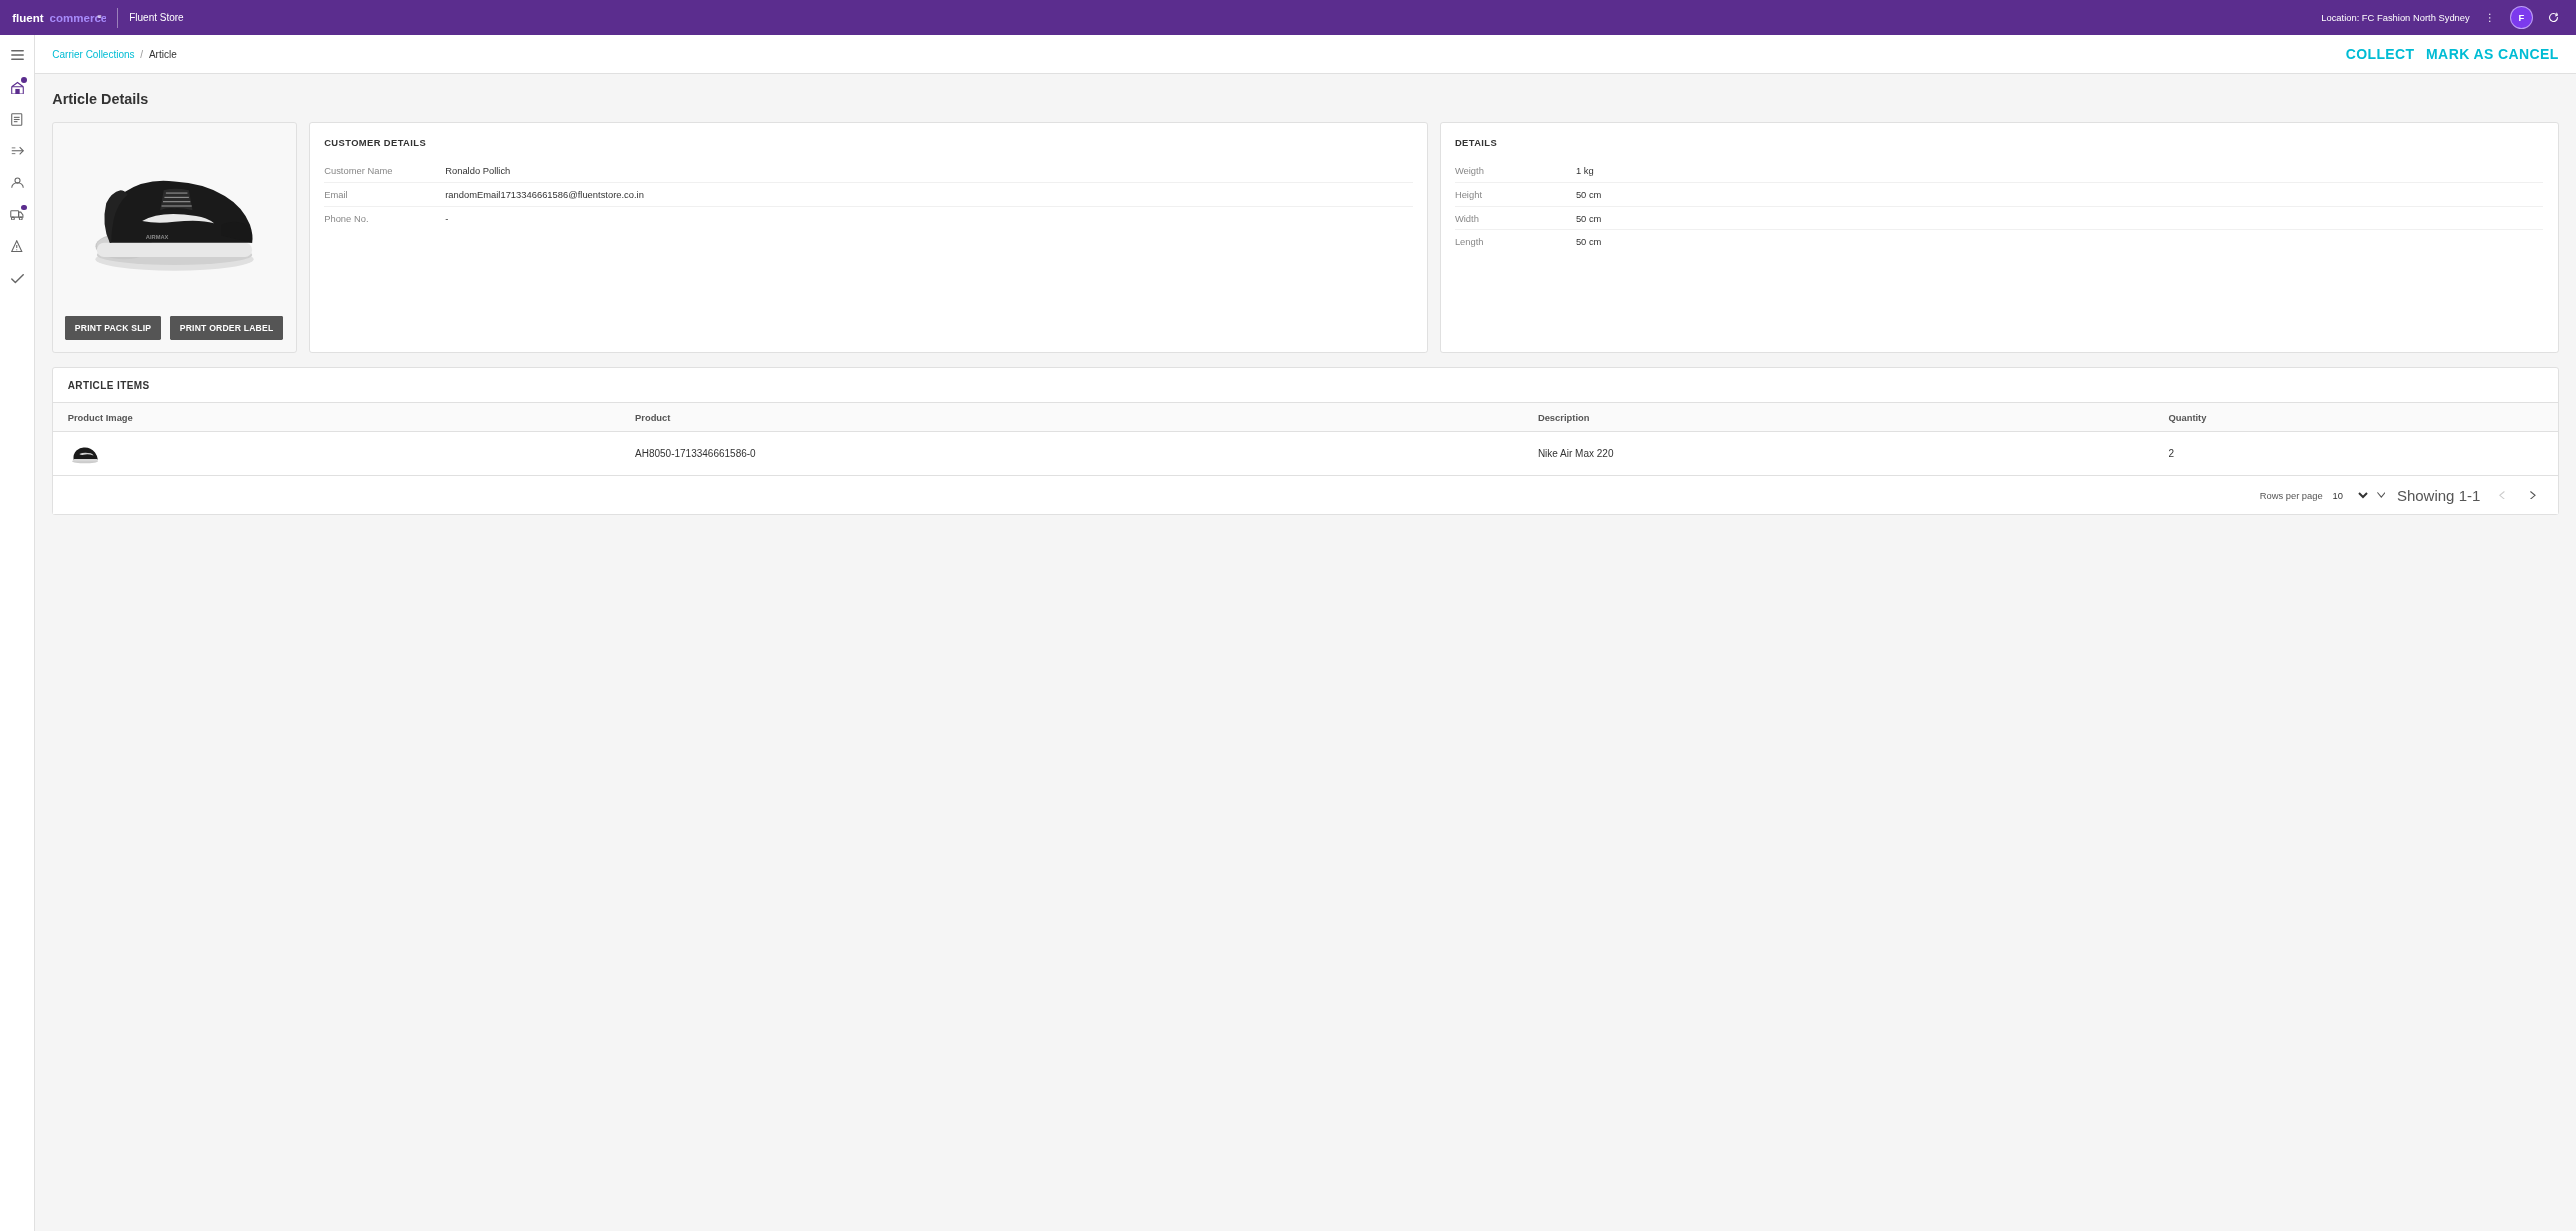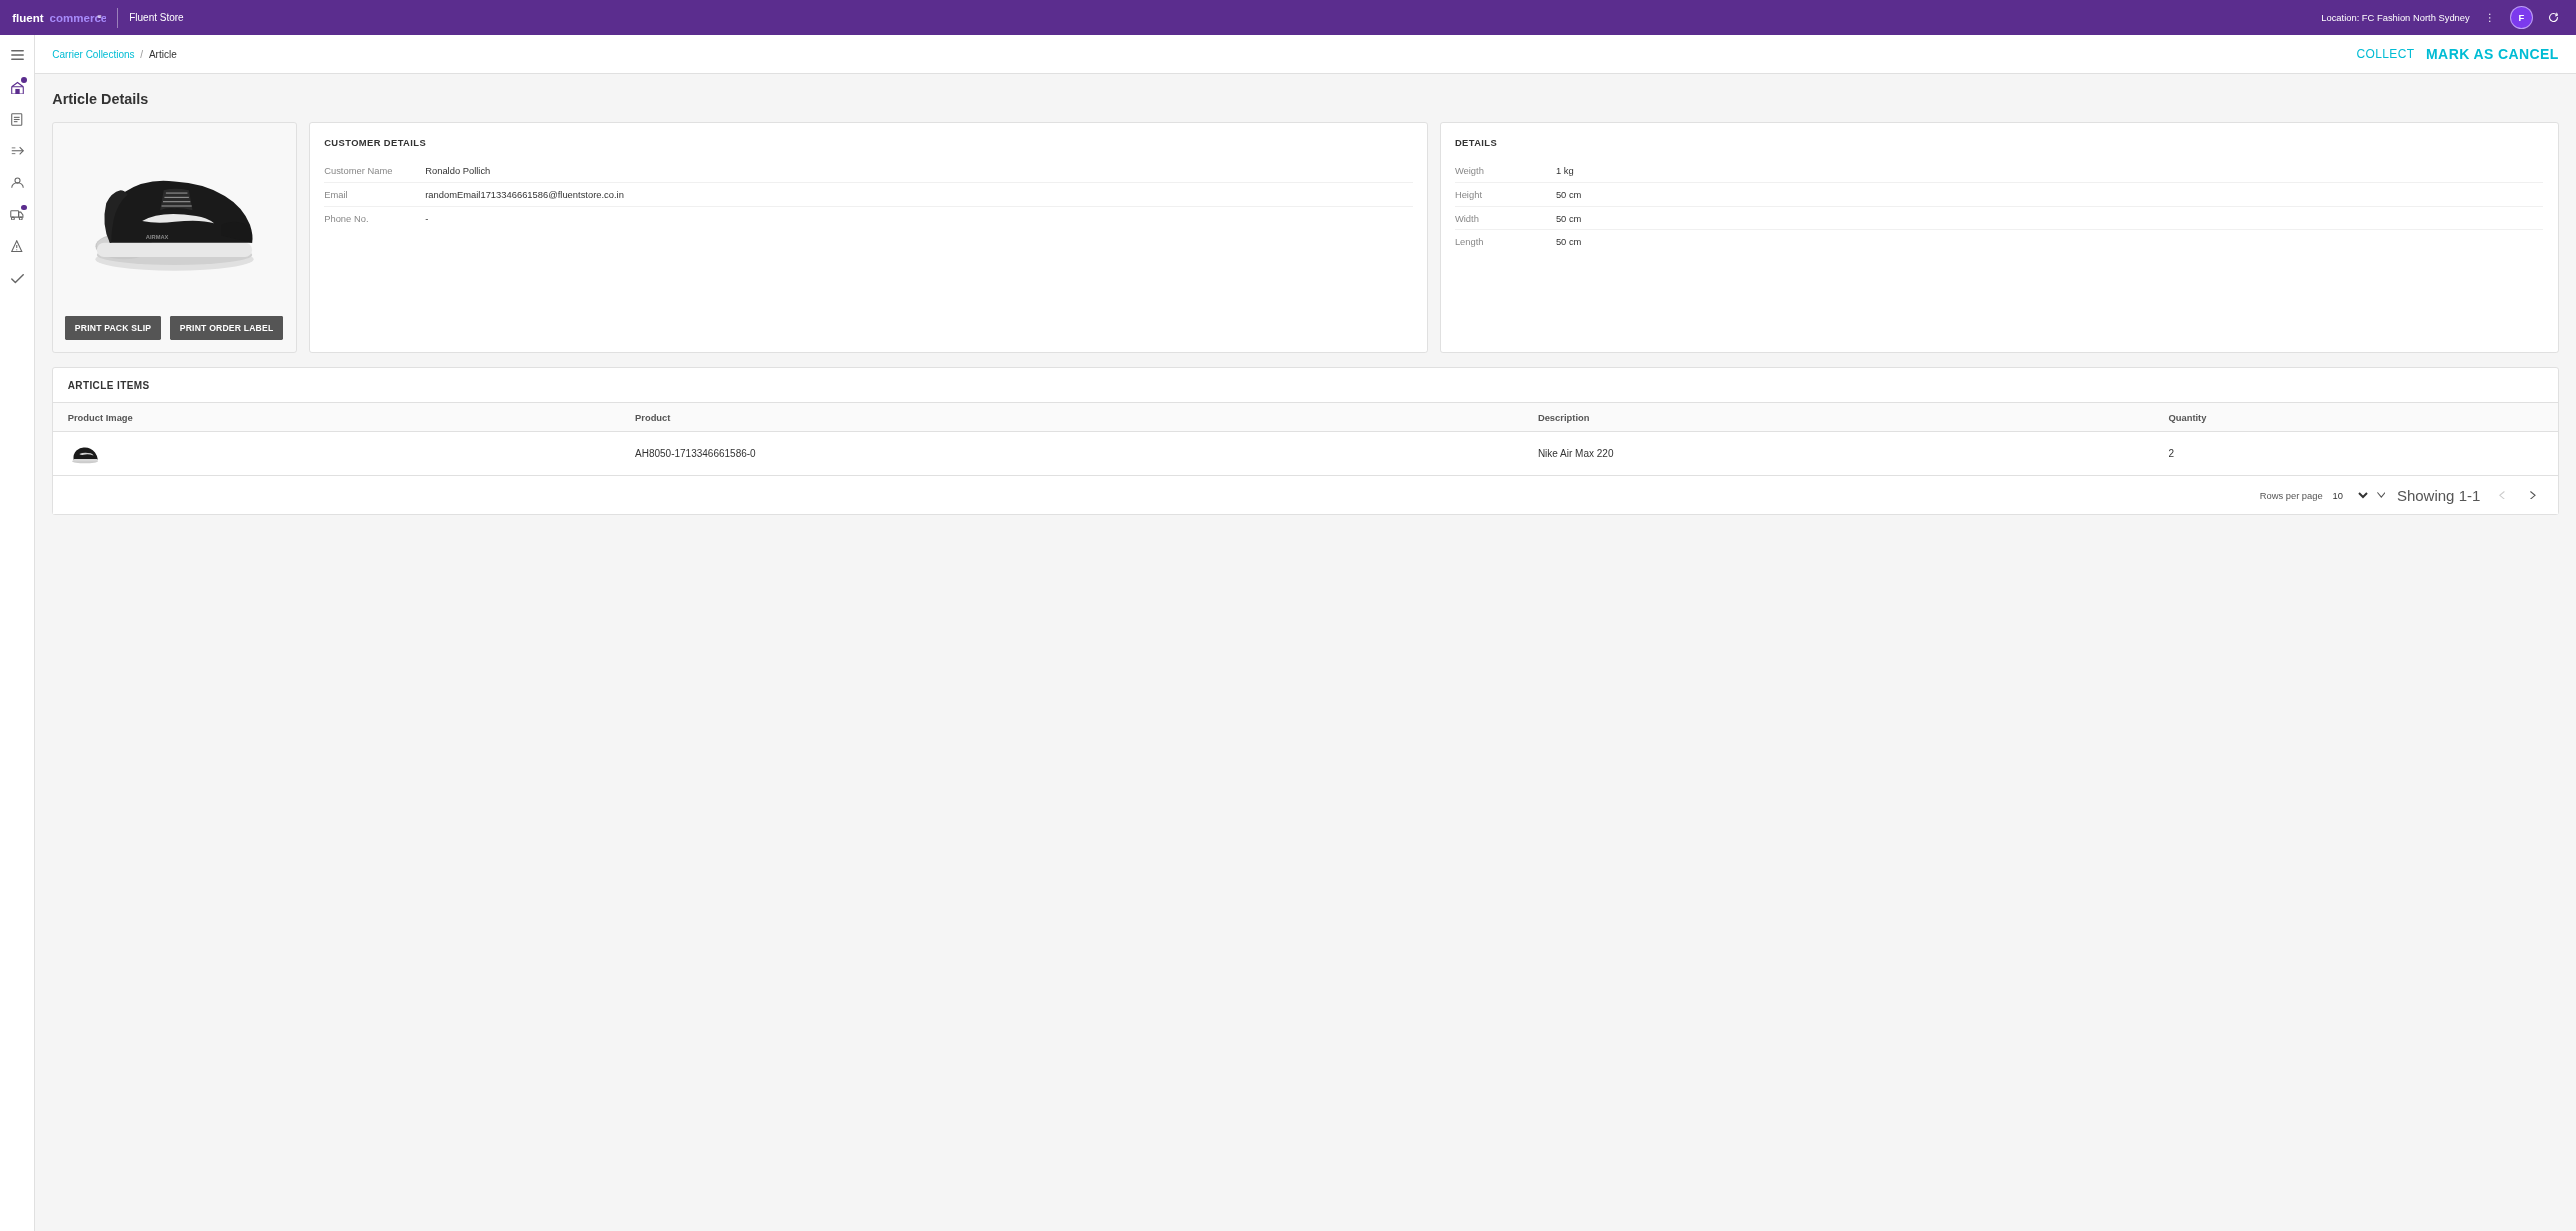--- a/index.html
+++ b/index.html
@@ -144,22 +144,22 @@
     .breadcrumb-current {
       color: #333;
     }
     .breadcrumb-actions {
       display: flex;
       align-items: center;
       gap: 11.5px;
     }
     .action-collect {
       color: #00bcd4;
-      font-weight: 400;
-      font-size: 12px;
+      font-weight: 700;
+      font-size: 14px;
       cursor: pointer;
       letter-spacing: 0.4px;
     }
     .action-cancel {
       color: #00bcd4;
       font-weight: 600;
       font-size: 14px;
       cursor: pointer;
       letter-spacing: 0.4px;
     }
@@ -255,20 +255,21 @@
     .detail-row:last-child { border-bottom: none; }
     .detail-label {
       color: #888;
       font-size: 9.4px;
       width: 101px;
       flex-shrink: 0;
     }
     .detail-value {
       color: #333;
       font-size: 9.4px;
+      margin-left: 20px;
     }
 
     
     .article-items-card {
       background: white;
       border: 0.7px solid #e0e0e0;
       border-radius: 2.9px;
     }
     .article-items-header {
       padding: 11.5px 14.4px;

